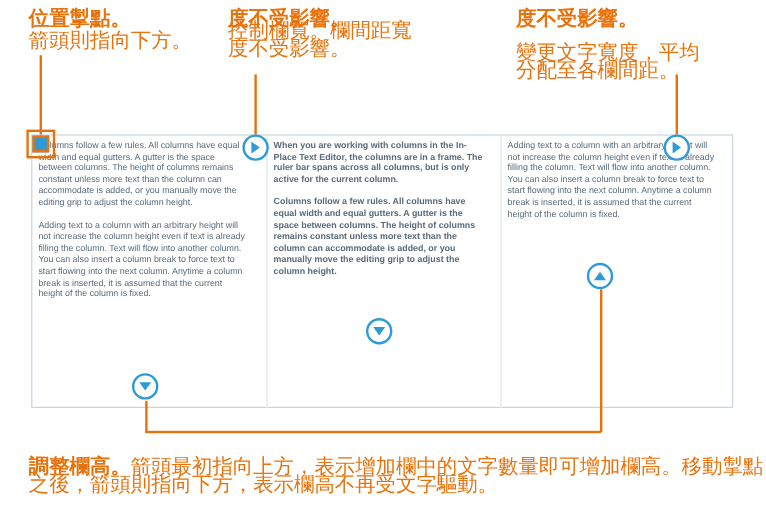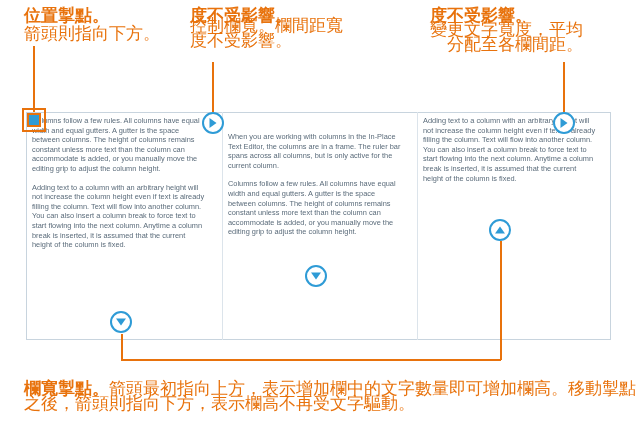--- a/index.html
+++ b/index.html
@@ -121,34 +121,34 @@
   <div class="anno" style="left:12px; top:26px;">箭頭則指向下方。</div>
 
   <div class="leader" style="left:33px; top:46px; width:1.5px; height:68px;"></div>
 
   <div class="anno anno-bold" style="left:178px; top:8px;">度不受影響。</div>
   <div class="anno" style="left:178px; top:18px;">控制欄寬。欄間距寬
 度不受影響。</div>
   <div class="leader" style="left:212px; top:62px; width:1.5px; height:53px;"></div>
 
   <div class="anno anno-bold" style="left:418px; top:8px;">度不受影響。</div>
-  <div class="anno" style="left:418px; top:22px;text-align:right;">變更文字寬度，平均
+  <div class="anno" style="left:418px; top:36px;">變更文字寬度，平均
 分配至各欄間距。</div>
   <div class="leader" style="left:563px; top:62px; width:1.5px; height:52px;"></div>
 
   <div class="frame" style="left:26px; top:112px; width:585px; height:228px;"></div>
   <div class="colsep" style="left:222px; top:112px; height:228px;"></div>
   <div class="colsep" style="left:417px; top:112px; height:228px;"></div>
 
   <div class="col" style="left:32px; top:116px; width:175px;">
     <p>Columns follow a few rules. All columns have equal width and equal gutters. A gutter is the space between columns. The height of columns remains constant unless more text than the column can accommodate is added, or you manually move the editing grip to adjust the column height.</p>
     <p>Adding text to a column with an arbitrary height will not increase the column height even if text is already filling the column. Text will flow into another column. You can also insert a column break to force text to start flowing into the next column. Anytime a column break is inserted, it is assumed that the current height of the column is fixed.</p>
   </div>
 
-  <div class="col" style="left:228px; top:132px; width:175px;">
+  <div class="col" style="left:228px; top:116px; width:175px;font-weight:bold;">
     <p>When you are working with columns in the In-Place Text Editor, the columns are in a frame. The ruler bar spans across all columns, but is only active for the current column.</p>
     <p>Columns follow a few rules. All columns have equal width and equal gutters. A gutter is the space between columns. The height of columns remains constant unless more text than the column can accommodate is added, or you manually move the editing grip to adjust the column height.</p>
   </div>
 
   <div class="col" style="left:423px; top:116px; width:175px;">
     <p>Adding text to a column with an arbitrary height will not increase the column height even if text is already filling the column. Text will flow into another column. You can also insert a column break to force text to start flowing into the next column. Anytime a column break is inserted, it is assumed that the current height of the column is fixed.</p>
   </div>
 
   <div class="square-outline" style="left:22px; top:108px;"></div>
   <div class="square-grip" style="left:27px; top:113px;"></div>
@@ -161,16 +161,16 @@
 
   <div class="grip down" style="left:305px; top:265px;"></div>
 
   <div class="grip up" style="left:489px; top:219px;"></div>
 
   <div class="leader" style="left:121px; top:334px; width:1.5px; height:26px;"></div>
   <div class="leader" style="left:121px; top:359px; width:380px; height:1.5px;"></div>
   <div class="leader" style="left:500px; top:241px; width:1.5px; height:119px;"></div>
 
   <div class="anno" style="left:12px; top:366px; width:614px;">
-    <span class="anno-bold">欄寬掣點。</span><span>箭頭最初指向上方，表示增加欄中的文字數量即可增加欄高。移動掣點之後，箭頭則指向下方，表示欄高不再受文字驅動。</span>
+    <span class="anno-bold">調整欄高。</span><span>箭頭最初指向上方，表示增加欄中的文字數量即可增加欄高。移動掣點之後，箭頭則指向下方，表示欄高不再受文字驅動。</span>
   </div>
 
 </div>
 
 </body></html>

